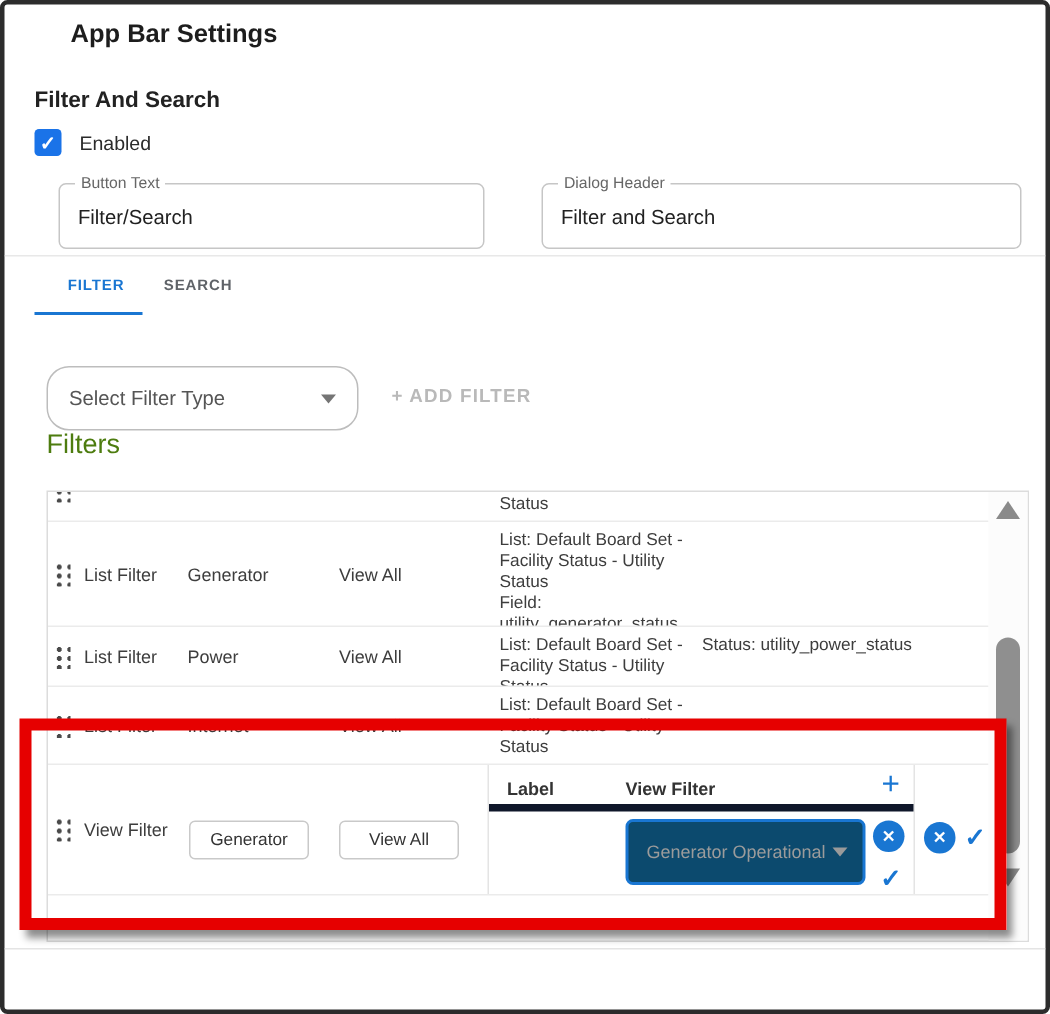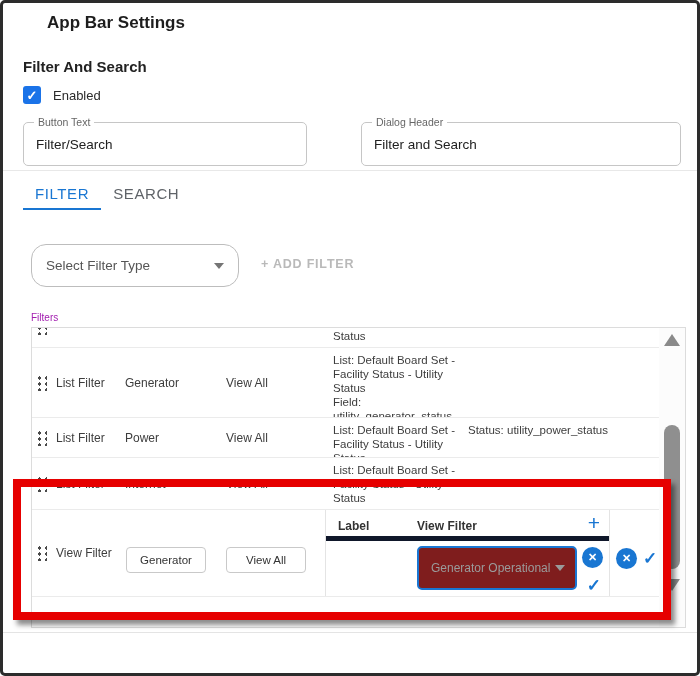--- a/index.html
+++ b/index.html
@@ -18,41 +18,41 @@
   .check-row { position:absolute; left:20px; top:83px; display:flex; align-items:center; gap:12px; }
   .checkbox { width:18px; height:18px; background:#1a73e8; border-radius:3px; color:#fff;
               font-size:13px; font-weight:bold; display:flex; align-items:center; justify-content:center; cursor:pointer; }
   .check-label { font-size:13px; color:#2b2b2b; }
 
   .field { position:absolute; top:119px; height:44px; border:1px solid #c6c6c6; border-radius:5px; background:#fff; }
   .field .flabel { position:absolute; top:-7px; left:10px; background:#fff; padding:0 4px;
                    font-size:10.5px; color:#666; }
   .field input { width:100%; height:100%; border:0; outline:0; background:transparent;
                  padding:0 12px; font-size:13.5px; color:#212121; font-family:inherit; }
-  .field-1 { left:20px; width:284px; }
+  .field-1 { left:36px; width:284px; }
   .field-2 { left:358px; width:320px; }
 
   .divider-top { position:absolute; left:0; right:0; top:167px; border-top:1px solid #e8e8e8; }
 
   .tabs { position:absolute; left:20px; top:172px; display:flex; }
-  .tab { height:35px; padding:10px 12px 0 12px; min-width:72px; text-align:center;
-         font-size:15px; font-weight:normal; letter-spacing:.6px; cursor:pointer; }
+  .tab { height:35px; padding:10px 12px 0 12px; min-width:72px; text-align:right;
+         font-size:10px; font-weight:bold; letter-spacing:.6px; cursor:pointer; }
   .tab-active { color:#1976d2; border-bottom:2px solid #1976d2; }
   .tab-inactive { color:#5f6368; }
 
   .select-box { position:absolute; left:28px; top:241px; width:208px; height:43px;
                 border:1px solid #bdbdbd; border-radius:15px; display:flex; align-items:center;
                 padding:0 14px; cursor:pointer; }
   .select-box .sel-text { font-size:13.5px; color:#555; flex:1; }
   .caret { width:0; height:0; border-left:5px solid transparent; border-right:5px solid transparent;
            border-top:6px solid #757575; }
   .add-filter { position:absolute; left:258px; top:254px; font-size:12.5px; font-weight:bold;
                 letter-spacing:.8px; color:#b9b9b9; cursor:default; }
 
-  .filters-heading { position:absolute; left:28px; top:309px; font-size:10px; color:#a21caf; }
+  .filters-heading { position:absolute; left:28px; top:283px; font-size:18px; color:#4d7c0f; }
 
   .tbl { position:absolute; left:28px; top:324px; width:655px; height:301px;
          border:1px solid #dcdcdc; background:#fff; }
   .rows { position:absolute; left:0; top:0; right:26px; bottom:0; }
   .row { display:flex; border-bottom:1px solid #ebebeb; padding-left:4px; position:relative; overflow:hidden; }
   .r0 { height:20px; } .r1 { height:70px; } .r2 { height:40px; } .r3 { height:52px; }
   .r4 { height:87px; } .r5 { height:29px; border-bottom:0; }
 
   .c-handle { width:20px; display:flex; align-items:center; }
   .handle { width:11px; height:16px; cursor:grab;
@@ -80,21 +80,21 @@
   .sub-h-label { position:absolute; left:12px; top:9px; font-size:12px; font-weight:bold; color:#333; }
   .sub-h-view { position:absolute; left:91px; top:9px; font-size:12px; font-weight:bold; color:#333; }
   .plus { position:absolute; right:9px; top:1px; font-size:21px; color:#1976d2; font-weight:400; cursor:pointer; }
   .sub-body { position:relative; height:55px; }
   .box-op { left:7px; top:12px; width:78px; position:absolute; height:26px;
             border:1px solid #c9c9c9; border-radius:4px; }
   .box-op input { width:100%; height:100%; border:0; outline:0; text-align:center; font-size:11.5px;
                   color:#333; background:transparent; font-family:inherit; }
   .dropdown { position:absolute; left:91px; top:5px; width:160px; height:44px;
               border:2px solid #1976d2; border-radius:5px; display:flex; align-items:center;
-              padding:0 10px 0 12px; cursor:pointer; background:#7f1d1d; }
+              padding:0 10px 0 12px; cursor:pointer; background:#0c4a6e; }
   .dropdown .dd-text { flex:1; font-size:12px; color:#9b9b9b; }
   .dropdown .caret { border-top-color:#9a9a9a; }
 
   .xcirc { width:21px; height:21px; border-radius:50%; background:#1976d2; color:#fff;
            font-size:11px; font-weight:bold; display:flex; align-items:center; justify-content:center; cursor:pointer; }
   .tick { color:#1976d2; font-size:17px; font-weight:bold; cursor:pointer; line-height:1; }
   .sub-x { position:absolute; right:6px; top:6px; }
   .sub-tick { position:absolute; right:8px; top:36px; }
   .row-x { position:absolute; left:584px; top:38px; }
   .row-tick { position:absolute; left:611px; top:40px; }

